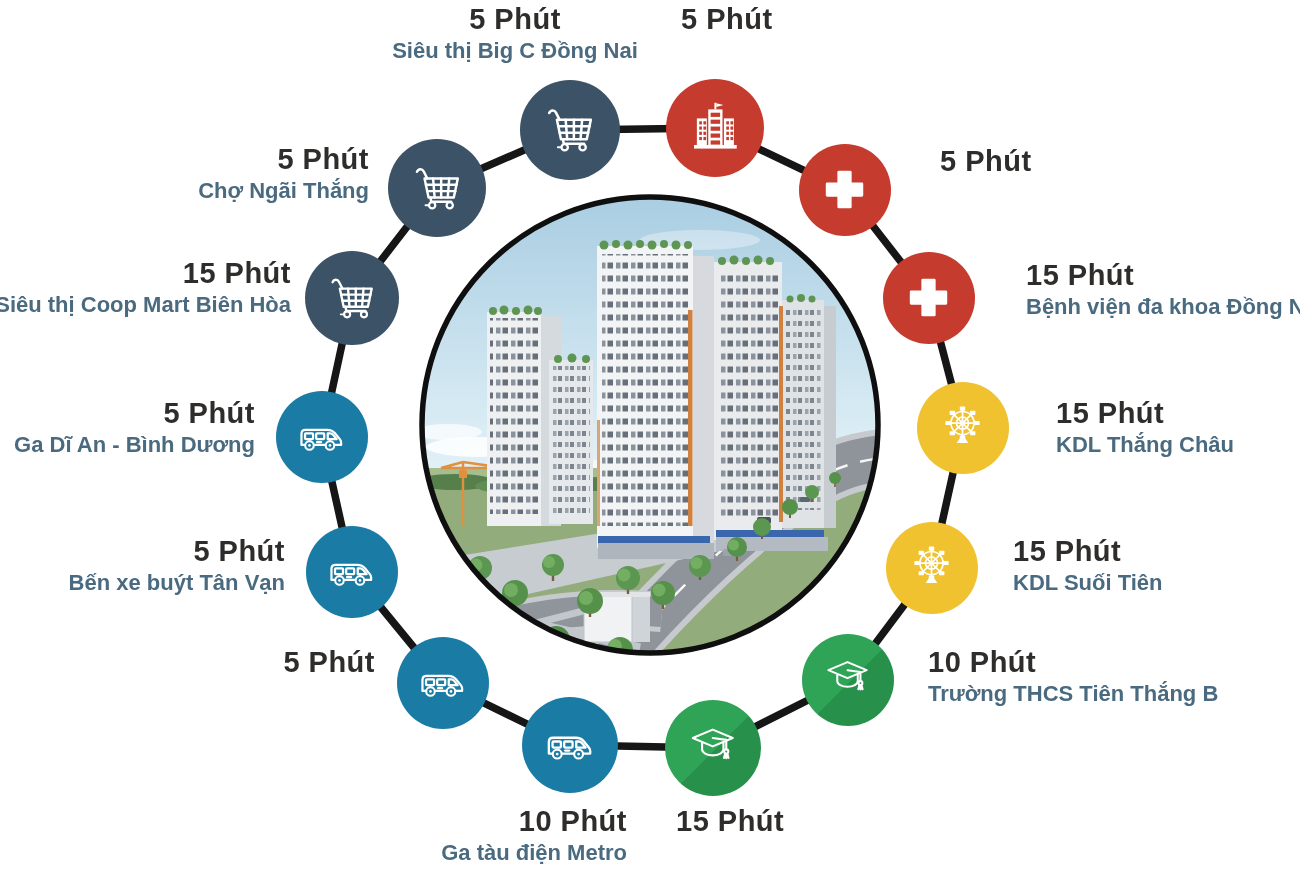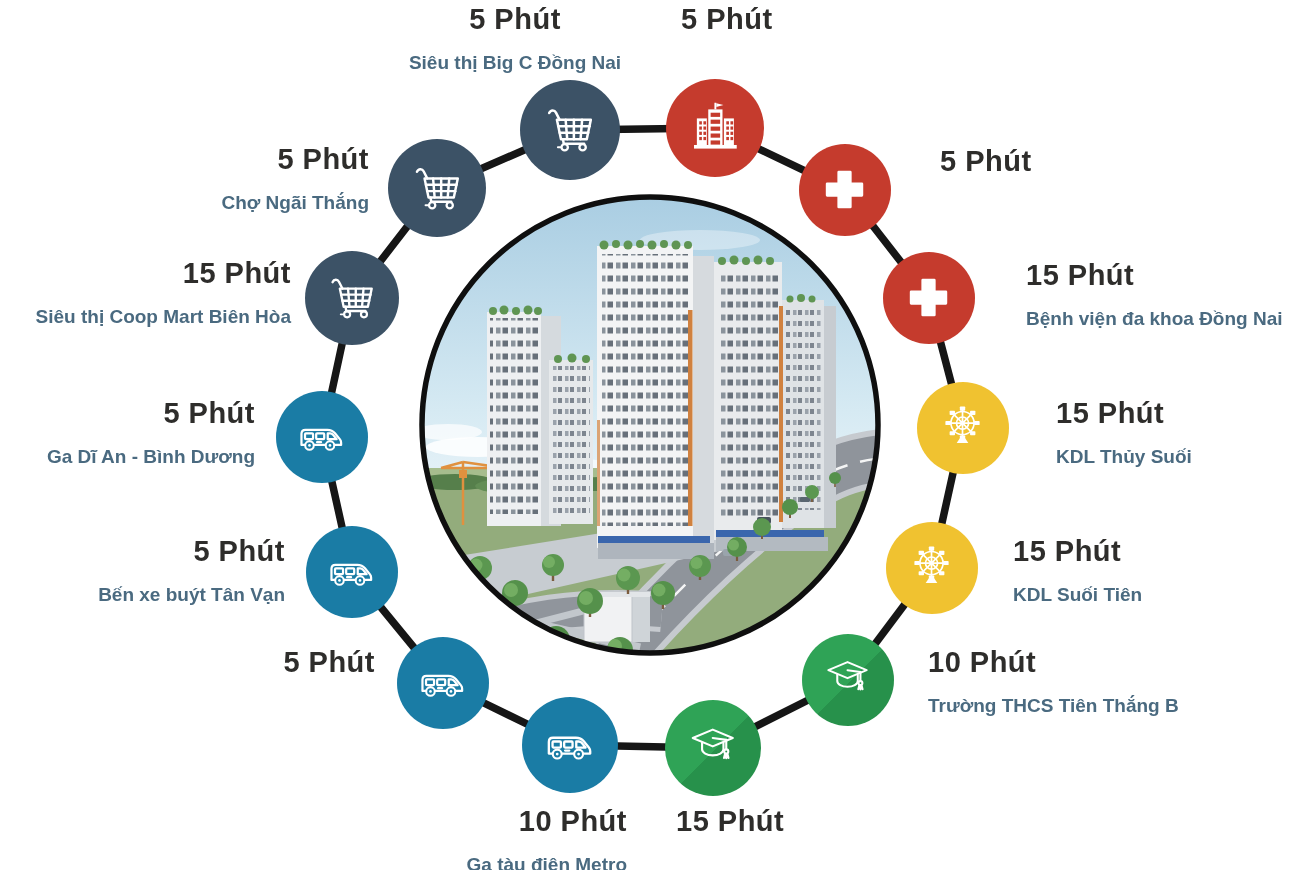--- a/index.html
+++ b/index.html
@@ -16,21 +16,21 @@
   }
   .node svg.nicon{width:62%;height:62%;display:block;}
   .label{position:absolute;z-index:4;white-space:nowrap;}
   .label.left{text-align:left;}
   .label.right{text-align:right;}
   .label.center{text-align:center;transform:translateX(-50%);}
   .label .time{
     font-size:29px;font-weight:700;color:#2E2D2B;line-height:35px;letter-spacing:.5px;
   }
   .label .place{
-    font-size:19px;font-weight:700;color:#4A6A80;line-height:28px;margin-top:12px;
+    font-size:22px;font-weight:700;color:#4A6A80;line-height:28px;
   }
 </style>
 </head>
 <body>
 
 <div id="canvas">
 
   <svg id="scene" width="1300" height="870" viewBox="0 0 1300 870">
     <defs>
       <clipPath id="photoClip">
@@ -373,21 +373,21 @@
       <div class="time">15 Phút</div>
       <div class="place">Bệnh viện đa khoa Đồng Nai</div>
     </div>
     <div class="node" style="left: 917px; top: 382px; height: 92px; width: 92px; background: rgb(240, 194, 48); --hole: #F0C230;">
       <svg class="nicon" viewBox="0 0 64 64">
         <use href="#i-ferris-wheel"></use>
       </svg>
     </div>
     <div class="label left" style="top: 396px; left: 1056px;">
       <div class="time">15 Phút</div>
-      <div class="place">KDL Thủy Suối</div>
+      <div class="place">KDL Thắng Châu</div>
     </div>
     <div class="node" style="left: 886px; top: 522px; height: 92px; width: 92px; background: rgb(240, 194, 48); --hole: #F0C230;">
       <svg class="nicon" viewBox="0 0 64 64">
         <use href="#i-ferris-wheel"></use>
       </svg>
     </div>
     <div class="label left" style="top: 534px; left: 1013px;">
       <div class="time">15 Phút</div>
       <div class="place">KDL Suối Tiên</div>
     </div>

